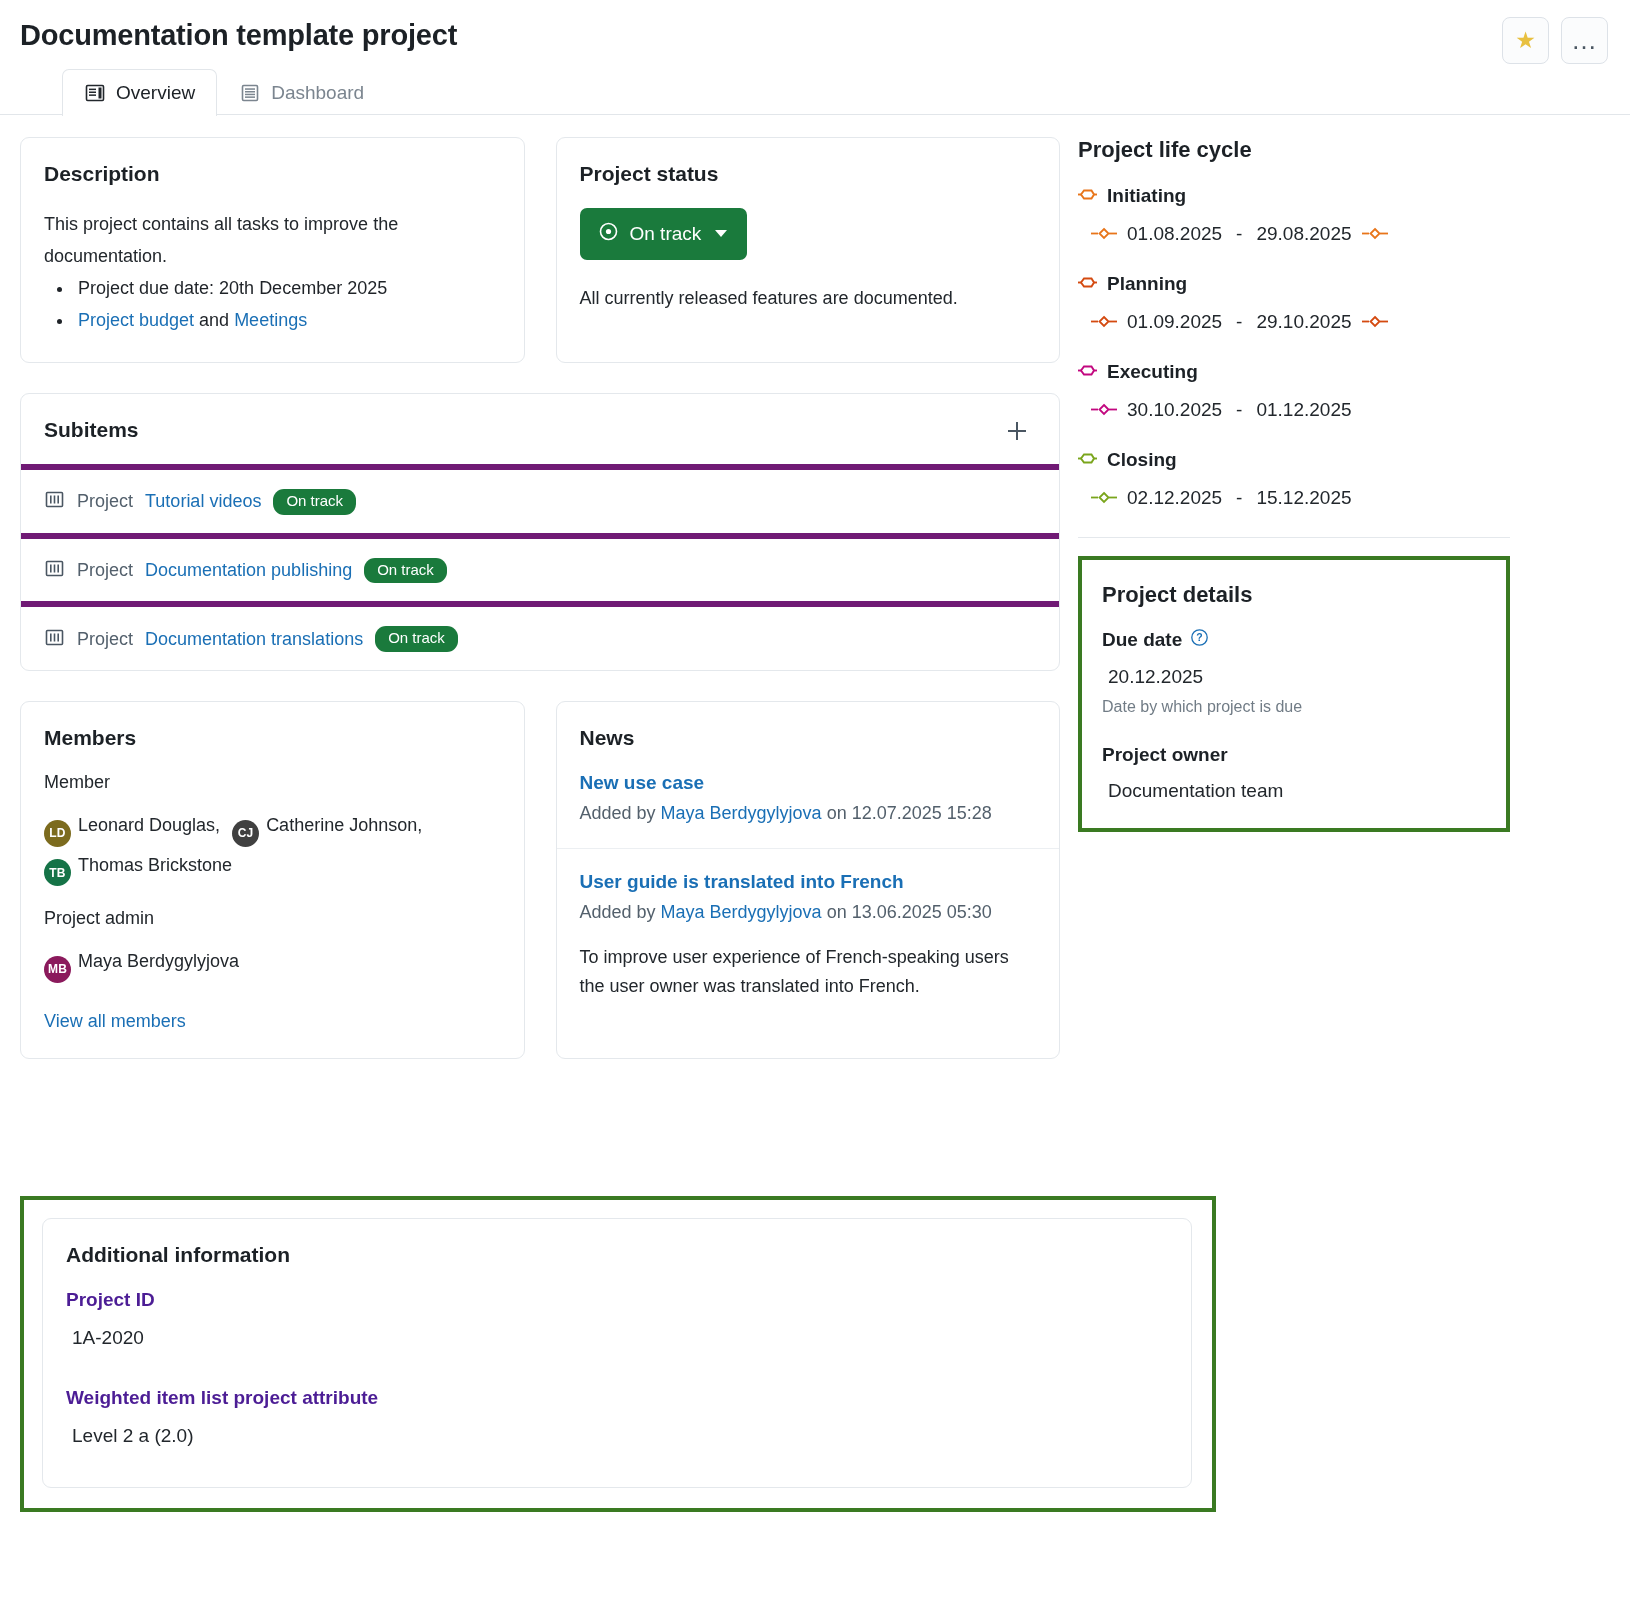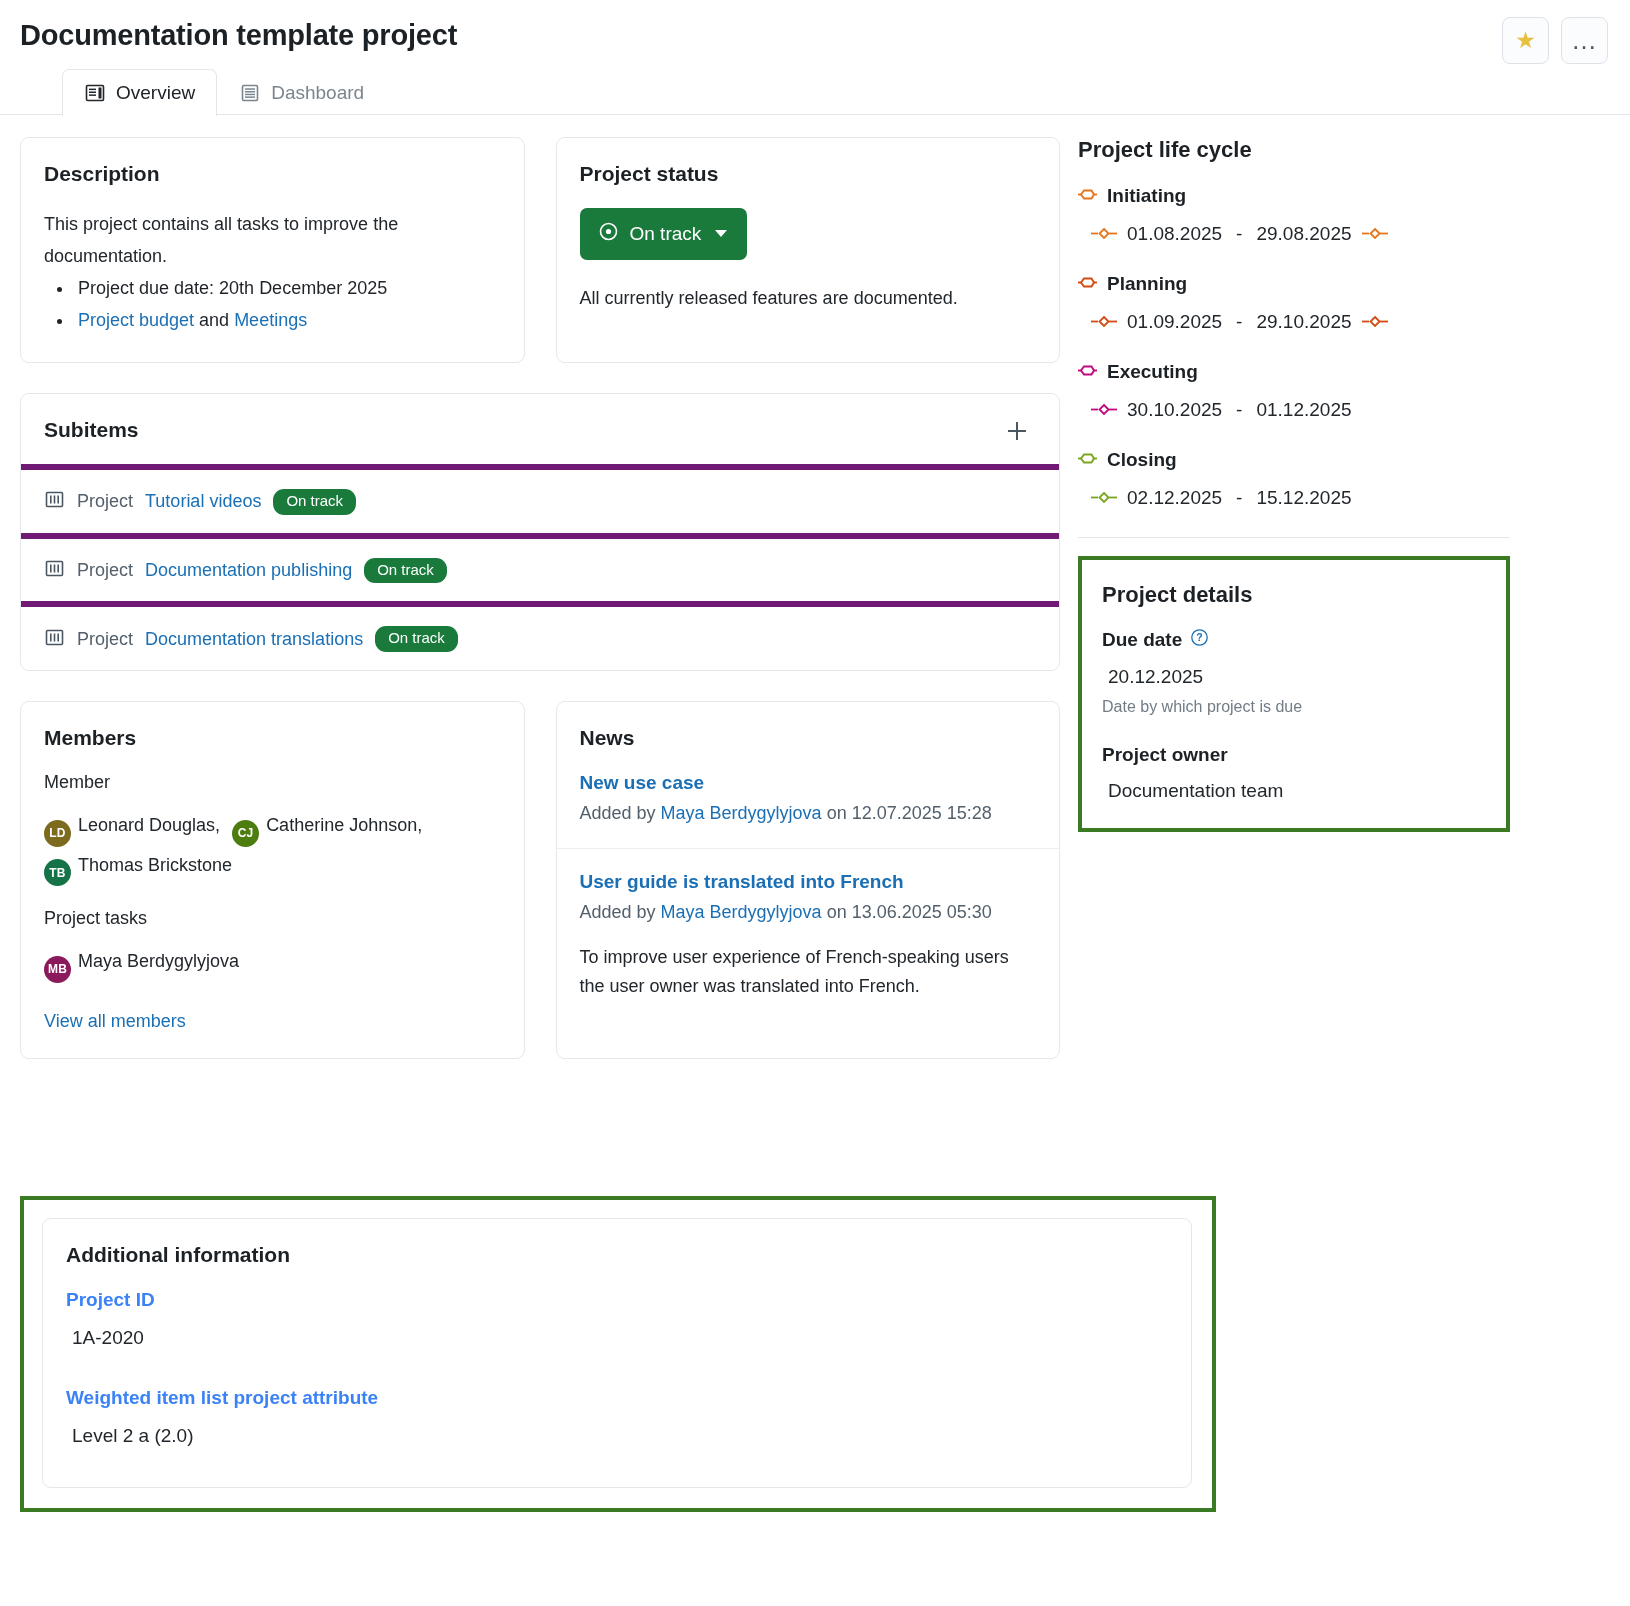--- a/index.html
+++ b/index.html
@@ -248,21 +248,21 @@
   
   .annot-bottom {
     position: absolute;
     left: 20px; top: 1196px;
     width: 1196px;
     border: 4px solid #3a7a22;
     padding: 18px 20px 20px 18px;
     background: #fff;
   }
   .addl-card { padding: 24px 23px 40px 23px; }
-  .addl-label { font-size: 19px; font-weight: bold; margin: 0 0 16px 0; color: #3b82f6; }
+  .addl-label { font-size: 19px; font-weight: bold; margin: 0 0 16px 0; color: #4c1d95; }
   .addl-value { font-size: 19px; color: #22272c; margin: 0 0 38px 6px; }
   .addl-value.last { margin-bottom: 0; }
 </style>
 </head>
 <body>
 
 <div class="header">
   <h1 class="page-title">Documentation template project</h1>
   <div class="header-actions">
     <div class="icon-btn">
@@ -390,25 +390,25 @@
         <span class="badge">On track</span>
       </div>
     </div>
 
     <div class="row-2 members-card">
 
       <div class="card">
         <h2>Members</h2>
         <p class="sub-label">Member</p>
         <div class="member-line">
-          <span class="avatar" style="background:#7c6b1e">LD</span><span>Leonard Douglas</span><span>,</span><span class="member-gap"></span><span class="avatar" style="background:#4d7c0f">CJ</span><span>Catherine Johnson</span><span>,</span>
+          <span class="avatar" style="background:#7c6b1e">LD</span><span>Leonard Douglas</span><span>,</span><span class="member-gap"></span><span class="avatar" style="background:#404040">CJ</span><span>Catherine Johnson</span><span>,</span>
           <br>
           <span class="avatar" style="background:#157347">TB</span><span>Thomas Brickstone</span>
         </div>
-        <p class="sub-label" style="margin-top:22px">Project tasks</p>
+        <p class="sub-label" style="margin-top:22px">Project admin</p>
         <div class="member-line">
           <span class="avatar" style="background:#8b1a5c">MB</span><span>Maya Berdygylyjova</span>
         </div>
         <a class="link view-all">View all members</a>
       </div>
 
       <div class="card">
         <h2>News</h2>
 
         <div class="news-item">

